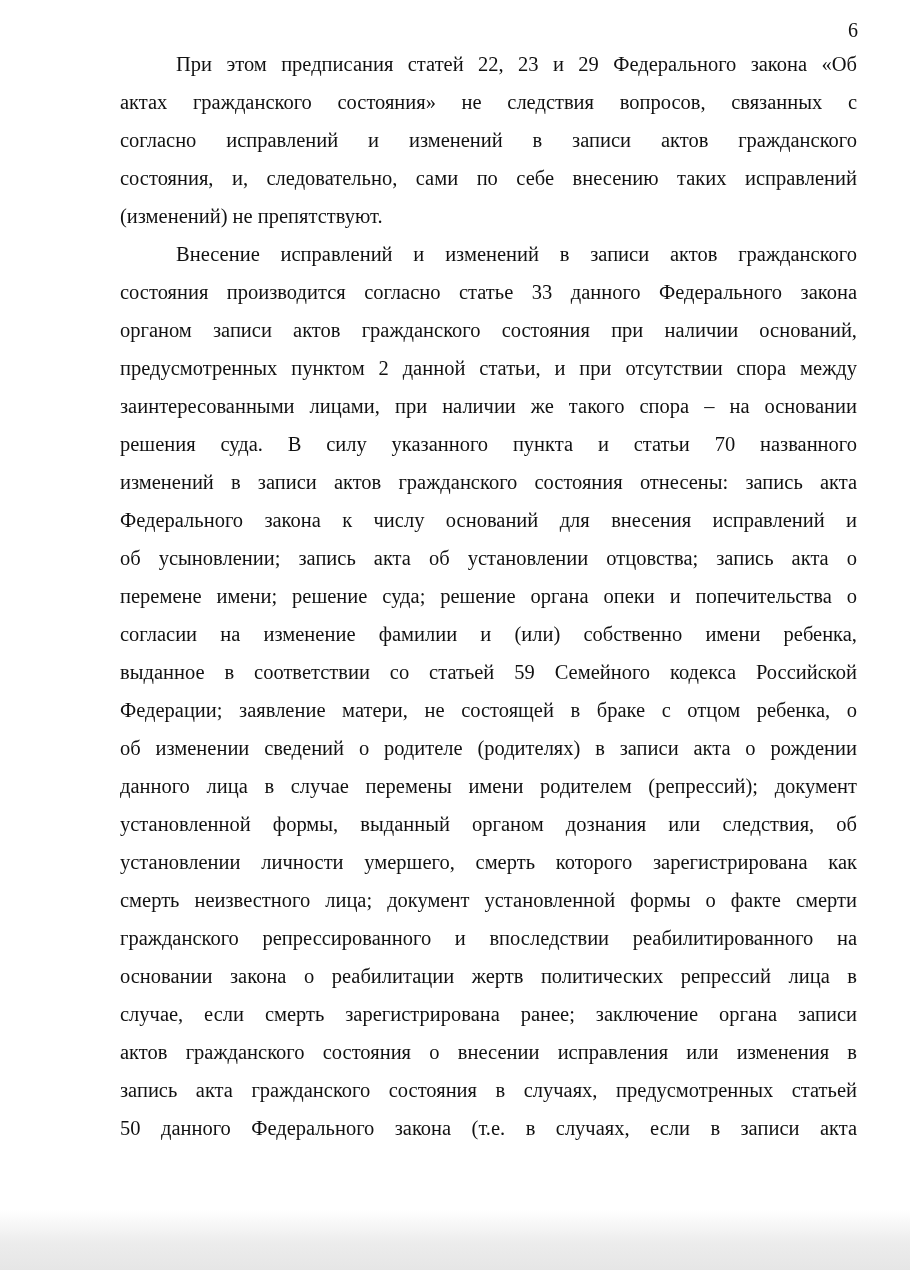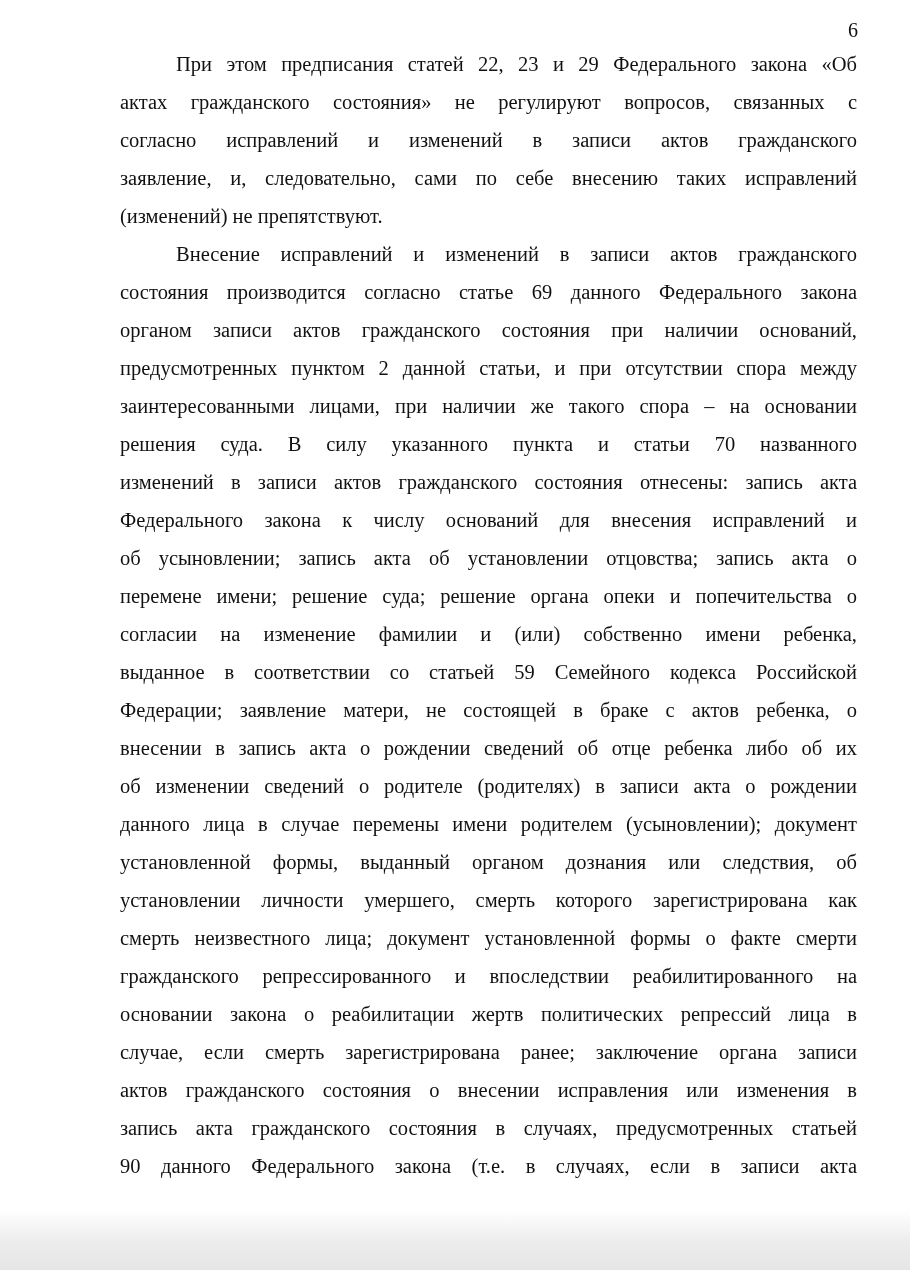--- a/index.html
+++ b/index.html
@@ -63,49 +63,48 @@
 </head>
 <body>
 
 <div class="page">
   <div class="page-number">6</div>
 
   <div class="body-text">
 
     <div>
       <span class="line indent">При этом предписания статей 22, 23 и 29 Федерального закона «Об</span>
-      <span class="line">актах гражданского состояния» не регулируют вопросов, связанных с</span>
+      <span class="line">актах гражданского состояния» не следствия вопросов, связанных с</span>
       <span class="line">согласно исправлений и изменений в записи актов гражданского</span>
-      <span class="line">заявление, и, следовательно, сами по себе внесению таких исправлений</span>
+      <span class="line">состояния, и, следовательно, сами по себе внесению таких исправлений</span>
       <span class="line last">(изменений) не препятствуют.</span>
     </div>
 
     <div>
       <span class="line indent">Внесение исправлений и изменений в записи актов гражданского</span>
-      <span class="line">состояния производится согласно статье 69 данного Федерального закона</span>
+      <span class="line">состояния производится согласно статье 33 данного Федерального закона</span>
       <span class="line">органом записи актов гражданского состояния при наличии оснований,</span>
       <span class="line">предусмотренных пунктом 2 данной статьи, и при отсутствии спора между</span>
       <span class="line">заинтересованными лицами, при наличии же такого спора – на основании</span>
       <span class="line">решения суда. В силу указанного пункта и статьи 70 названного</span>
       <span class="line">изменений в записи актов гражданского состояния отнесены: запись акта</span>
       <span class="line">Федерального закона к числу оснований для внесения исправлений и</span>
       <span class="line">об усыновлении; запись акта об установлении отцовства; запись акта о</span>
       <span class="line">перемене имени; решение суда; решение органа опеки и попечительства о</span>
       <span class="line">согласии на изменение фамилии и (или) собственно имени ребенка,</span>
       <span class="line">выданное в соответствии со статьей 59 Семейного кодекса Российской</span>
-      <span class="line">Федерации; заявление матери, не состоящей в браке с актов ребенка, о</span>
-      <span class="line">внесении в запись акта о рождении сведений об отце ребенка либо об их</span>
+      <span class="line">Федерации; заявление матери, не состоящей в браке с отцом ребенка, о</span>
       <span class="line">об изменении сведений о родителе (родителях) в записи акта о рождении</span>
-      <span class="line">данного лица в случае перемены имени родителем (усыновлении); документ</span>
+      <span class="line">данного лица в случае перемены имени родителем (репрессий); документ</span>
       <span class="line">установленной формы, выданный органом дознания или следствия, об</span>
       <span class="line">установлении личности умершего, смерть которого зарегистрирована как</span>
       <span class="line">смерть неизвестного лица; документ установленной формы о факте смерти</span>
       <span class="line">гражданского репрессированного и впоследствии реабилитированного на</span>
       <span class="line">основании закона о реабилитации жертв политических репрессий лица в</span>
       <span class="line">случае, если смерть зарегистрирована ранее; заключение органа записи</span>
       <span class="line">актов гражданского состояния о внесении исправления или изменения в</span>
       <span class="line">запись акта гражданского состояния в случаях, предусмотренных статьей</span>
-      <span class="line">90 данного Федерального закона (т.е. в случаях, если в записи акта</span>
+      <span class="line">50 данного Федерального закона (т.е. в случаях, если в записи акта</span>
     </div>
   </div>
 
   <div class="bottom-fade"></div>
 </div>
 
 </body></html>

